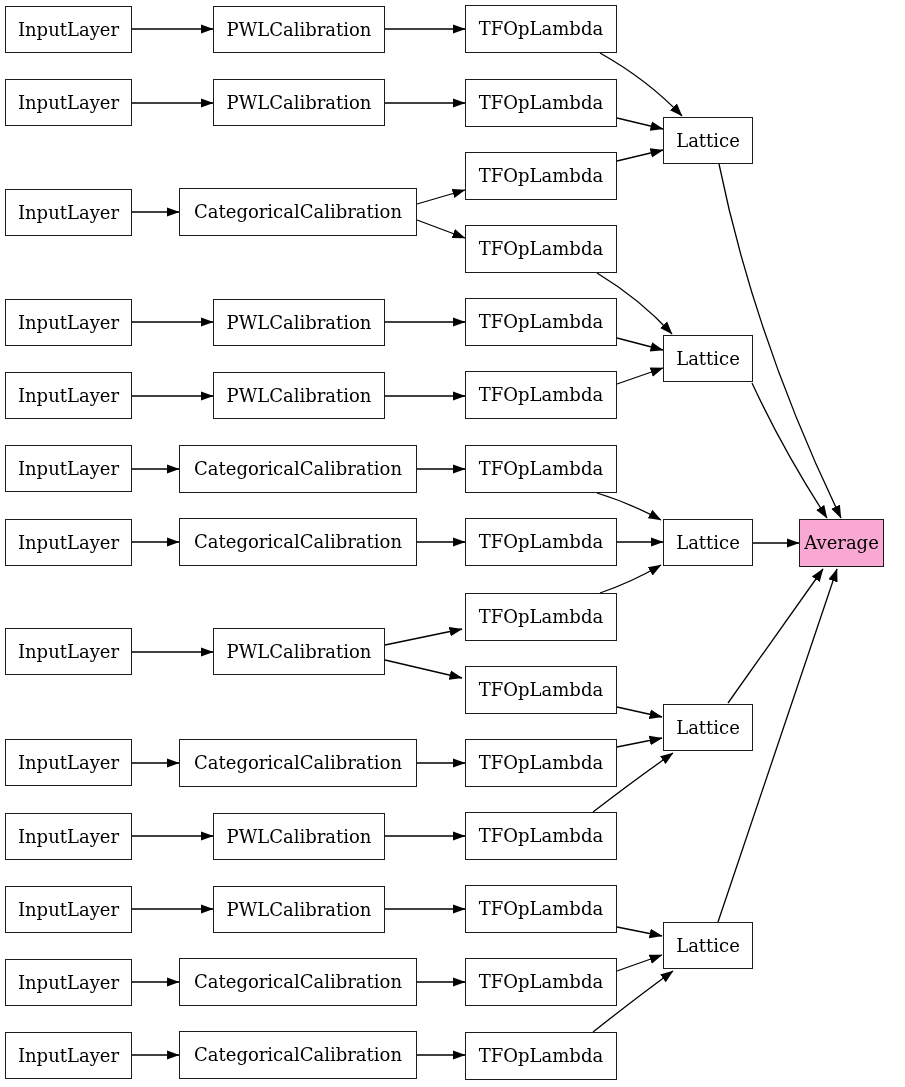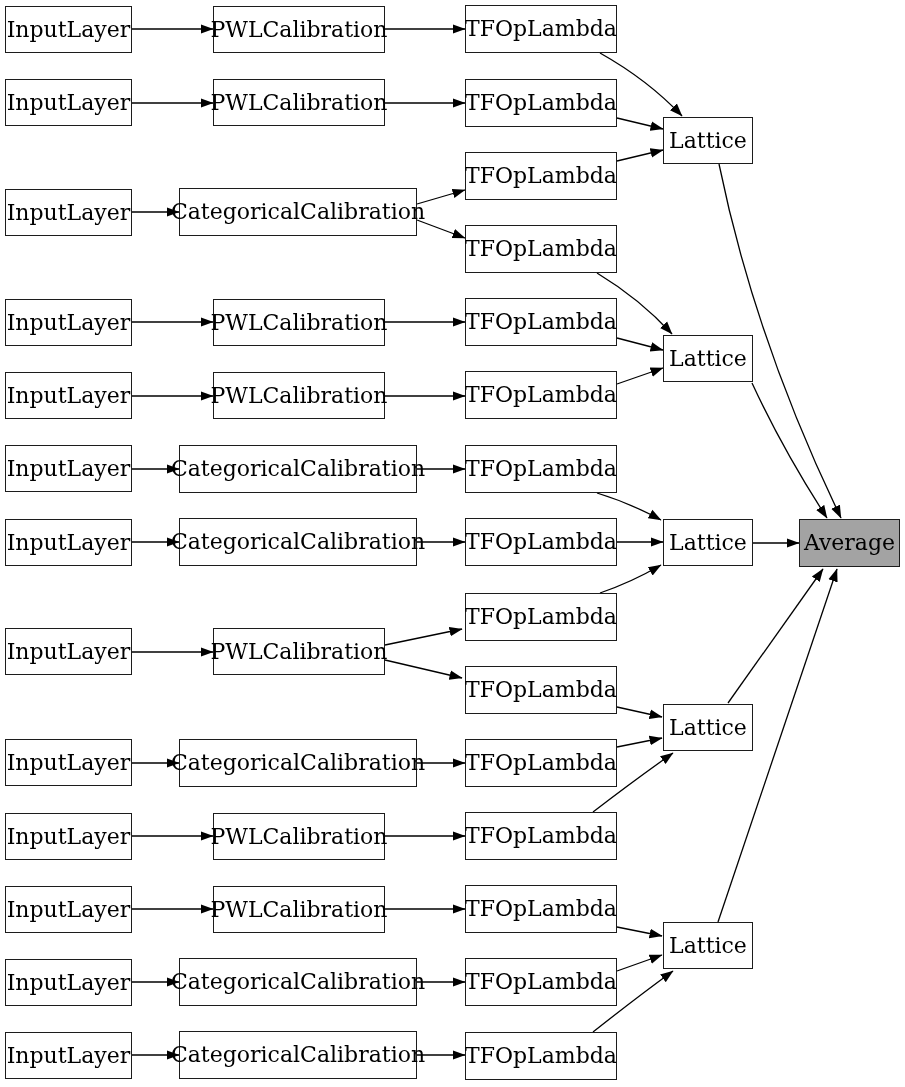--- a/index.html
+++ b/index.html
@@ -25,21 +25,21 @@
   }
   .node {
     position: absolute;
     box-sizing: border-box;
     border: 1.5px solid #1c1c1c;
     background: #ffffff;
     color: #000000;
     display: flex;
     align-items: center;
     justify-content: center;
-    font-size: 22px;
+    font-size: 18px;
     line-height: 1;
     white-space: nowrap;
   }
   .edge {
     stroke: #000000;
     stroke-width: 1.3;
     fill: none;
   }
 </style>
 </head>
@@ -143,15 +143,15 @@
       <div class="node" style="left: 465px; top: 739px; width: 152px; height: 48px; border-color: rgb(28, 28, 28); background: rgb(255, 255, 255); color: rgb(0, 0, 0);">TFOpLambda</div>
       <div class="node" style="left: 465px; top: 812px; width: 152px; height: 48px; border-color: rgb(28, 28, 28); background: rgb(255, 255, 255); color: rgb(0, 0, 0);">TFOpLambda</div>
       <div class="node" style="left: 465px; top: 885px; width: 152px; height: 48px; border-color: rgb(28, 28, 28); background: rgb(255, 255, 255); color: rgb(0, 0, 0);">TFOpLambda</div>
       <div class="node" style="left: 465px; top: 958px; width: 152px; height: 48px; border-color: rgb(28, 28, 28); background: rgb(255, 255, 255); color: rgb(0, 0, 0);">TFOpLambda</div>
       <div class="node" style="left: 465px; top: 1032px; width: 152px; height: 48px; border-color: rgb(28, 28, 28); background: rgb(255, 255, 255); color: rgb(0, 0, 0);">TFOpLambda</div>
       <div class="node" style="left: 663px; top: 117px; width: 90px; height: 47px; border-color: rgb(28, 28, 28); background: rgb(255, 255, 255); color: rgb(0, 0, 0);">Lattice</div>
       <div class="node" style="left: 663px; top: 335px; width: 90px; height: 47px; border-color: rgb(28, 28, 28); background: rgb(255, 255, 255); color: rgb(0, 0, 0);">Lattice</div>
       <div class="node" style="left: 663px; top: 519px; width: 90px; height: 47px; border-color: rgb(28, 28, 28); background: rgb(255, 255, 255); color: rgb(0, 0, 0);">Lattice</div>
       <div class="node" style="left: 663px; top: 704px; width: 90px; height: 47px; border-color: rgb(28, 28, 28); background: rgb(255, 255, 255); color: rgb(0, 0, 0);">Lattice</div>
       <div class="node" style="left: 663px; top: 922px; width: 90px; height: 47px; border-color: rgb(28, 28, 28); background: rgb(255, 255, 255); color: rgb(0, 0, 0);">Lattice</div>
-      <div class="node" style="left: 799px; top: 519px; width: 101px; height: 48px; border-color: rgb(28, 28, 28); background: #a3a3a3; color: rgb(0, 0, 0);">Average</div>
+      <div class="node" style="left: 799px; top: 519px; width: 85px; height: 48px; border-color: rgb(28, 28, 28); background: #f9a8d4; color: rgb(0, 0, 0);">Average</div>
     </div>
 </div>
 
 </body></html>

